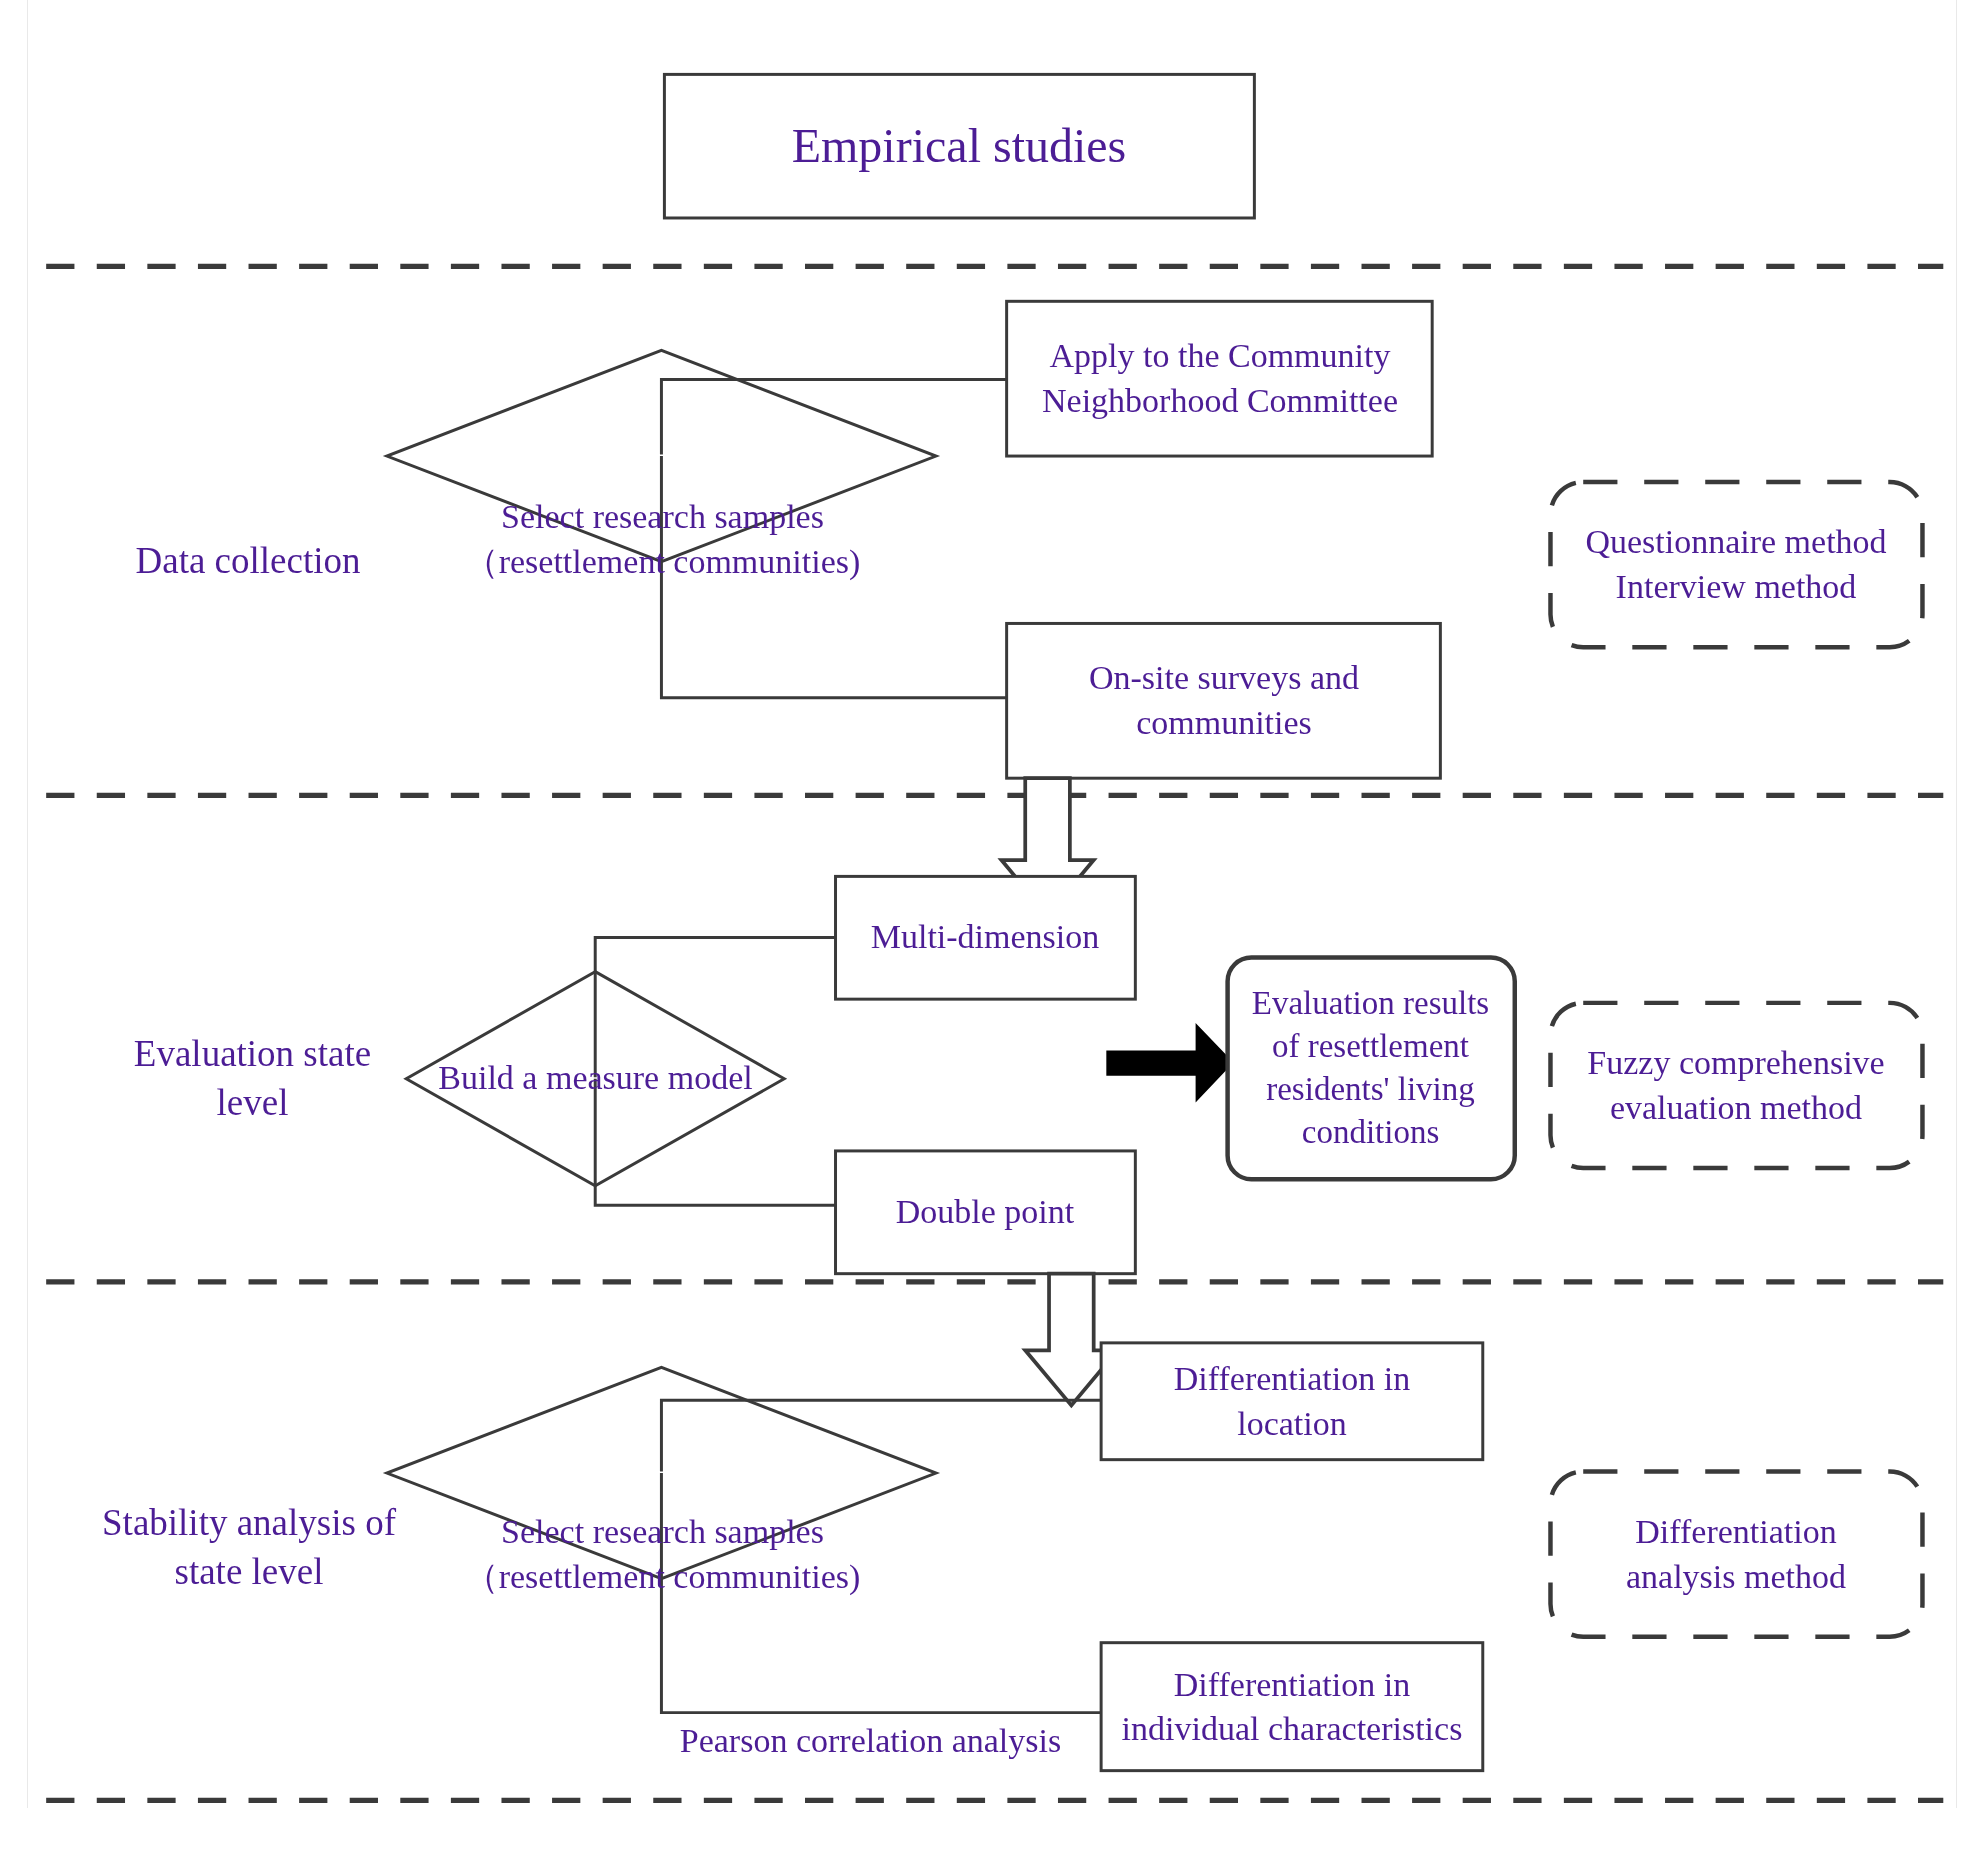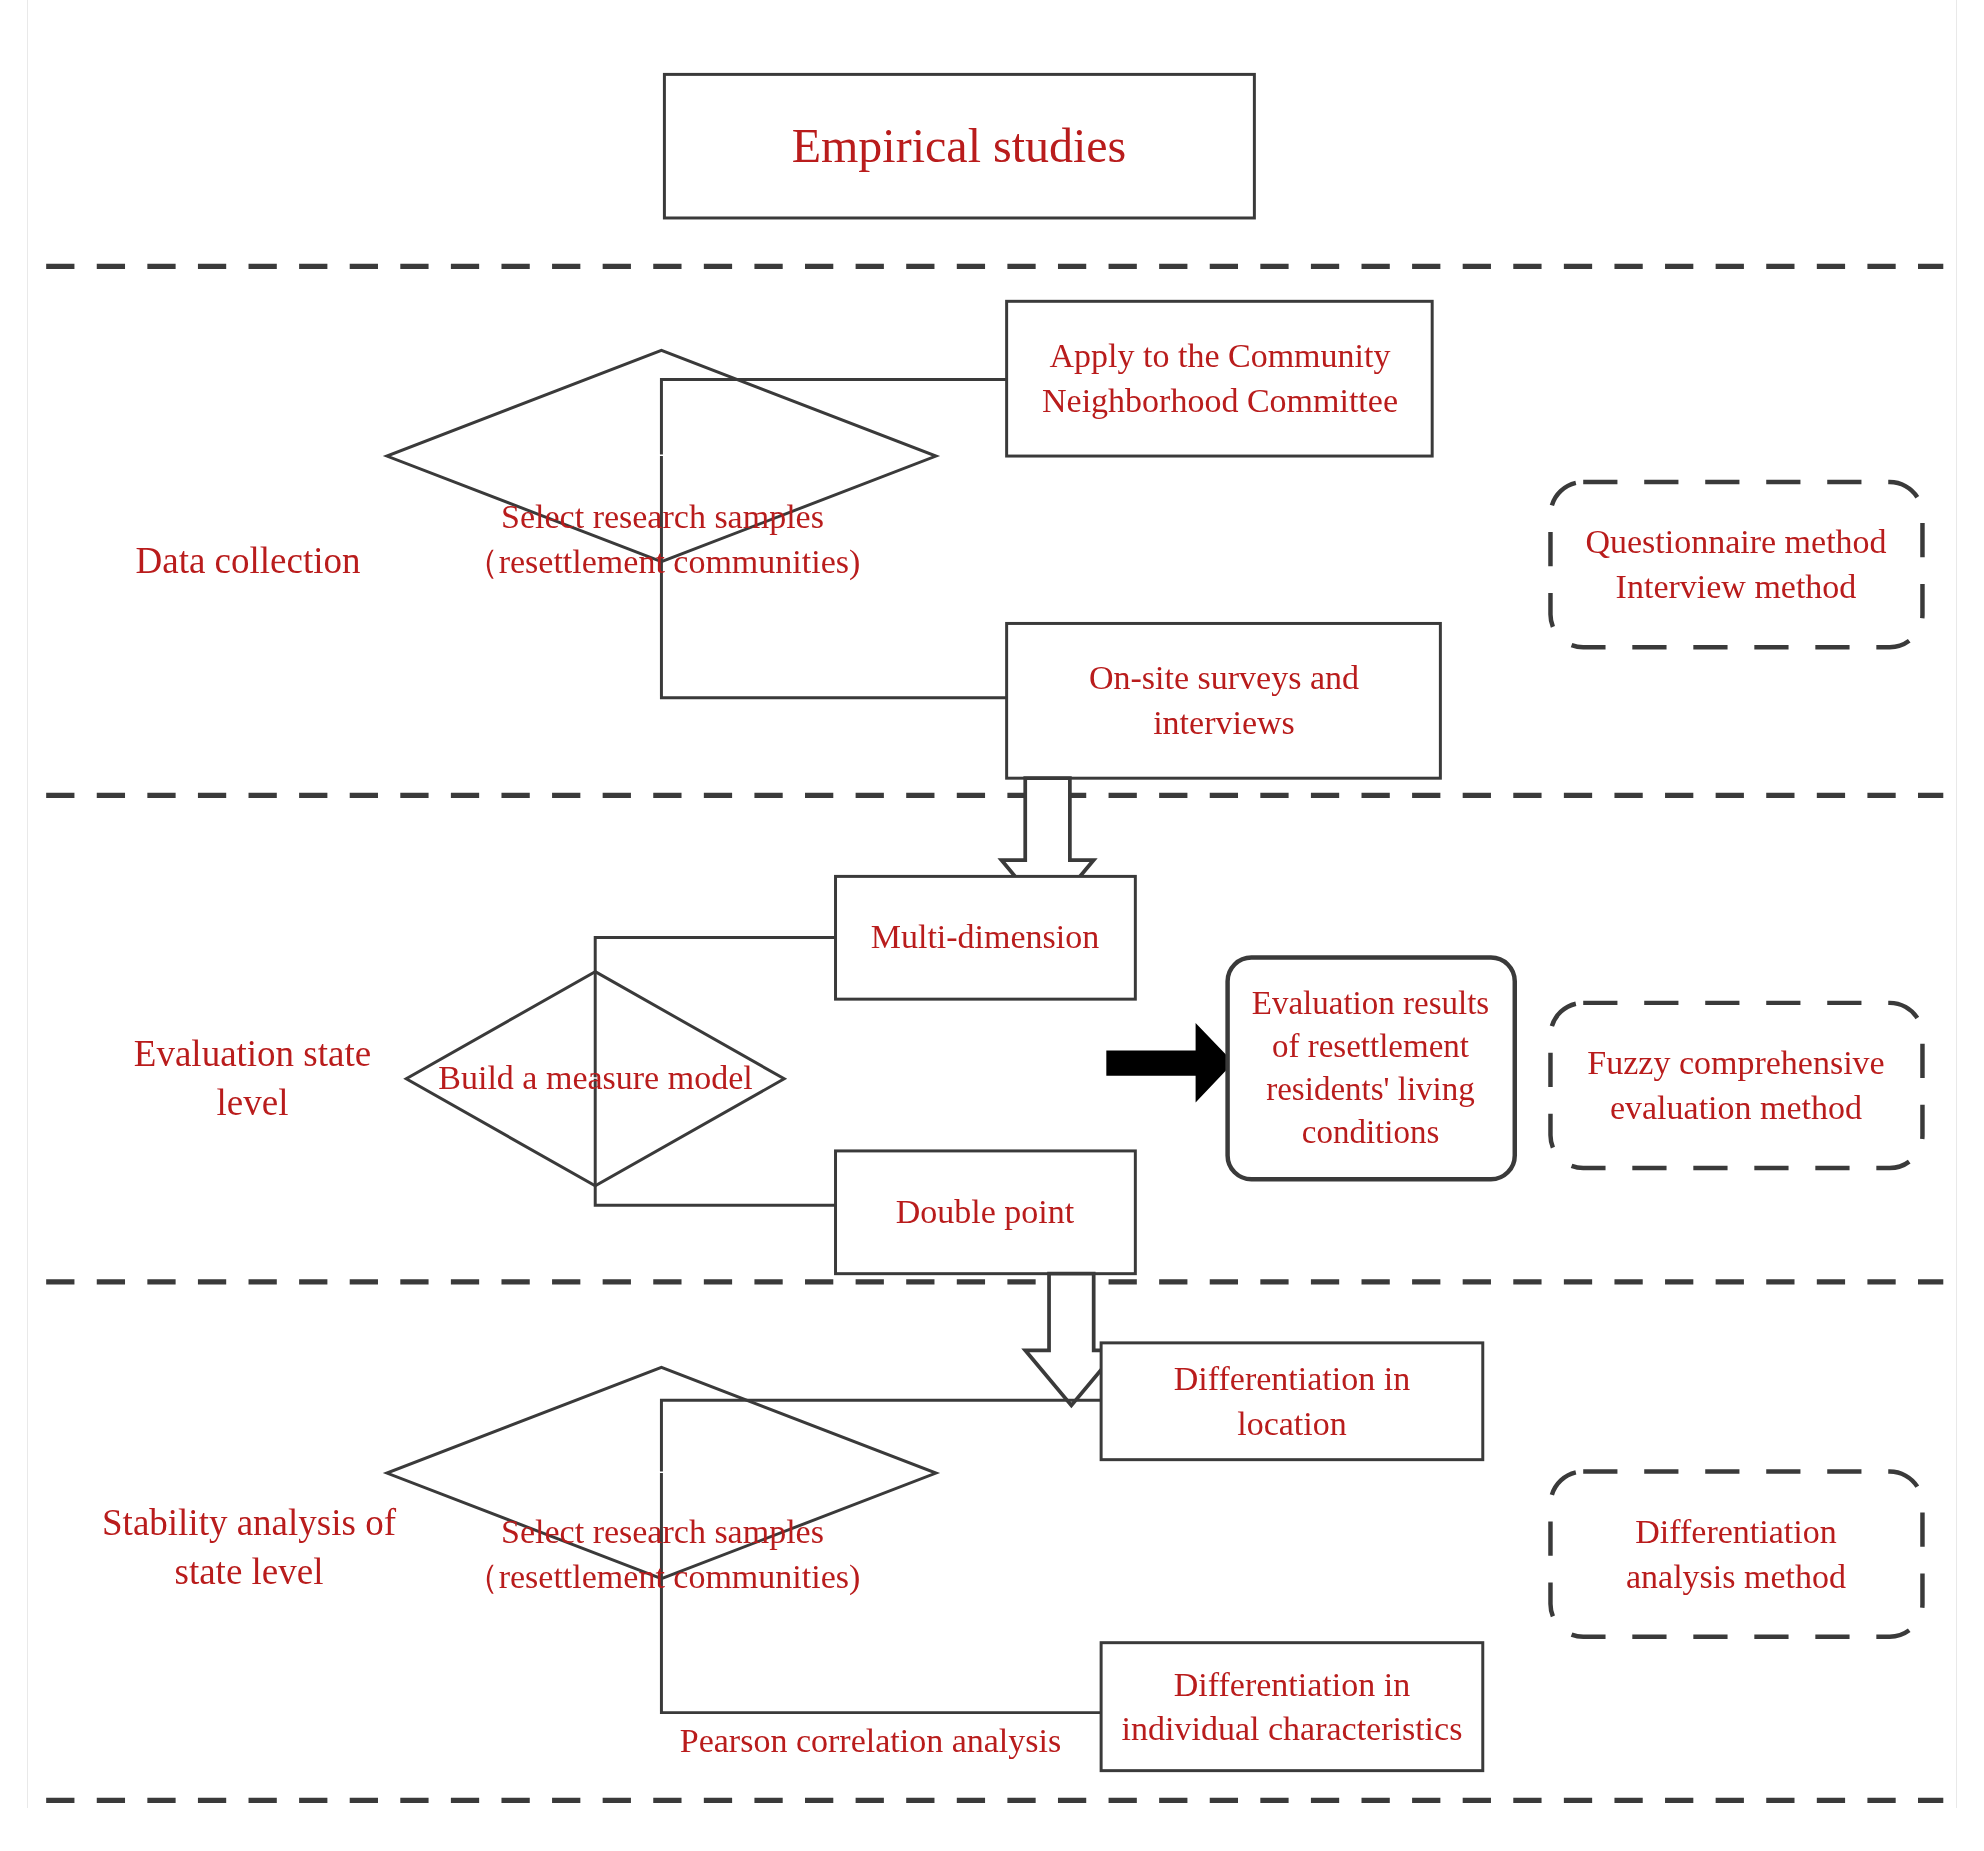--- a/index.html
+++ b/index.html
@@ -32,21 +32,21 @@
     top: 0;
     width: 1985px;
     height: 1851px;
   }
   .node-text {
     position: absolute;
     display: flex;
     align-items: center;
     justify-content: center;
     text-align: center;
-    color: #b91c1c;
+    color: #4c1d95;
     line-height: 1.30;
     white-space: pre-line;
     pointer-events: none;
   }
   .t44 { font-size: 33px; }
   .t46 { font-size: 34px; }
   .t50 { font-size: 37px; }
   .t64 { font-size: 48px; }
 </style>
 </head>
@@ -109,21 +109,21 @@
 
   <div class="node-text t50" style="left:77px; top:539px; width:342px; height:45px;">Data collection</div>
 
   <div class="node-text t46" style="left:417px; top:495px; width:491px; height:89px;">Select research samples
 （resettlement communities)</div>
 
   <div class="node-text t46" style="left:1007px; top:301px; width:426px; height:155px;">Apply to the Community
 Neighborhood Committee</div>
 
   <div class="node-text t46" style="left:1007px; top:623px; width:434px; height:155px;">On-site surveys and
-interviews</div>
+communities</div>
 
   <div class="node-text t46" style="left:1550px; top:482px; width:372px; height:165px;">Questionnaire method
 Interview method</div>
 
   <div class="node-text t50" style="left:89px; top:1034px; width:327px; height:89px;">Evaluation state
 level</div>
 
   <div class="node-text t46" style="left:413px; top:1056px; width:365px; height:45px;">Build a measure model</div>
 
   <div class="node-text t46" style="left:835px; top:876px; width:300px; height:123px;">Multi-dimension</div>

